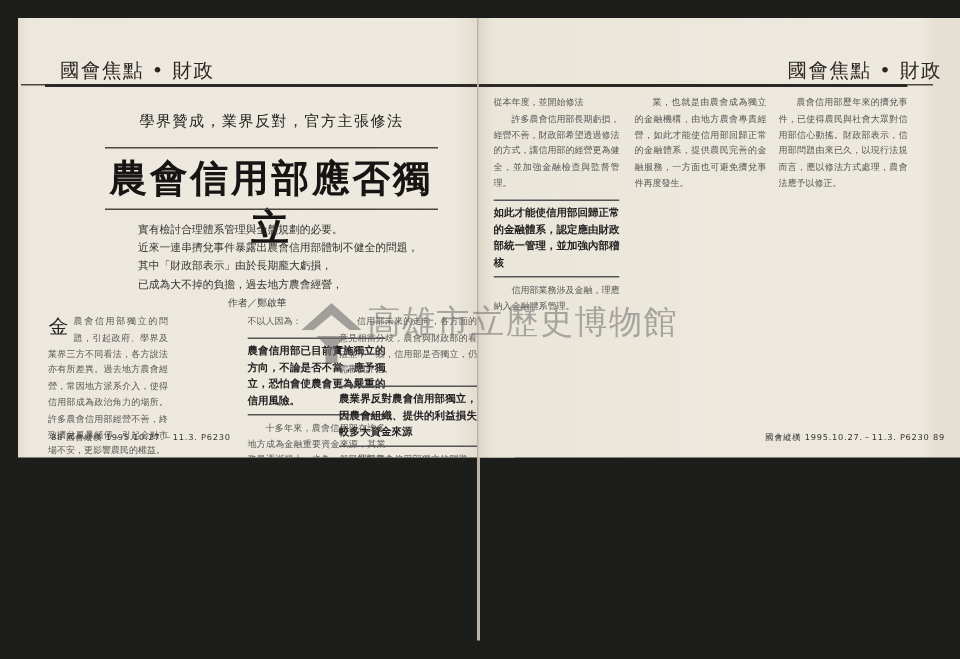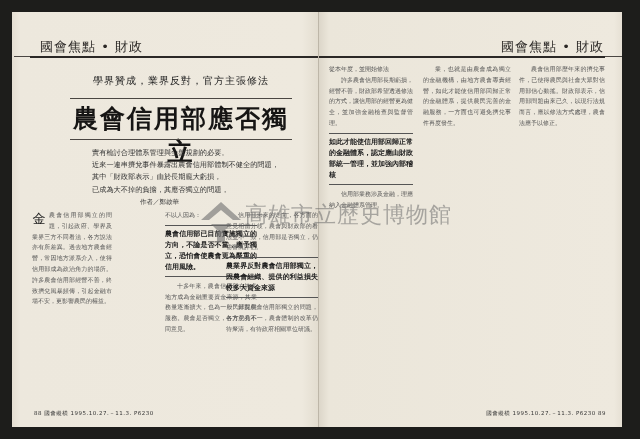--- a/index.html
+++ b/index.html
@@ -7,23 +7,24 @@
     width: 640px; height: 439px; overflow: hidden;
     background: #1d1d1b;
     font-family: "DejaVu Sans", sans-serif;
     position: relative;
   }
   .spread {
     position: absolute; left: 12px; top: 12px;
     width: 616px; height: 415px;
   }
   .page {
-    position: absolute; top: 0; height: 415px;
+    position: absolute; top: 0; height: 293px;
     background: #ece7dc;
     overflow: hidden;
+    padding-left: 24px;
   }
   .page.left { left: 0; width: 307px; background: linear-gradient(90deg,#e4ded2 0px,#ede8dd 8px,#eee9de 290px,#e2dccf 307px); }
   .page.right { left: 307px; width: 303px; background: linear-gradient(90deg,#dcd6c9 0px,#ebe6da 10px,#eee9de 295px,#e6e0d4 303px); }
   .gutter { position:absolute; left:306px; top:0; width:2px; height:415px; background:#bdb6a8; }
 
   .section-head {
     position: absolute; top: 26px;
     font-size: 13px; color: #2a2725; letter-spacing: 1px;
   }
   .left .section-head { left: 28px; }
@@ -38,21 +39,21 @@
   .title {
     position:absolute; left:58px; top:90px; width:222px; text-align:center;
     font-family: "DejaVu Serif", serif; font-weight:bold;
     font-size:25px; color:#161514; letter-spacing:2px;
   }
   .lede {
     position:absolute; left:80px; top:135px; width:200px;
     font-size:7.2px; line-height:12.2px; color:#333;
   }
   .byline {
-    position:absolute; left:128px; top:186px; font-size:6.5px; color:#444;
+    position:absolute; left:140px; top:186px; font-size:6.5px; color:#444;
   }
   .col {
     position:absolute; font-size:6px; line-height:10.8px; color:#555;
     overflow:hidden; text-align:justify;
   }
   .col p { margin:0 0 0 0; text-indent:12px; }
   .subhead {
     font-size:7px; line-height:11px; font-weight:bold; color:#222;
     border-top:1px solid #555; border-bottom:1px solid #555;
     padding:3px 0; margin:4px 0;
@@ -96,21 +97,21 @@
 
     <div class="kicker">學界贊成，業界反對，官方主張修法</div>
     <div class="rule-thin" style="left:58px; top:86px; width:222px;"></div>
     <div class="title">農會信用部應否獨立</div>
     <div class="rule-thin" style="left:58px; top:127px; width:222px;"></div>
 
     <div class="lede">
       <div>實有檢討合理體系管理與全盤規劃的必要。</div>
       <div>近來一連串擠兌事件暴露出農會信用部體制不健全的問題，</div>
       <div>其中「財政部表示」由於長期龐大虧損，</div>
-      <div>已成為大不掉的負擔，其應否獨立的問題，</div>
+      <div>已成為大不掉的負擔，過去地方農會經營，</div>
     </div>
     <div class="byline">作者／鄭啟華</div>
 
     <div class="col" style="left:20px; top:198px; width:80px; height:195px;">
       <span class="dropcap">金</span>
       <span>農會信用部獨立的問題，引起政府、學界及業界三方不同看法，各方說法亦有所差異。過去地方農會經營，常因地方派系介入，使得信用部成為政治角力的場所。許多農會信用部經營不善，終致擠兌風暴頻傳，引起金融市場不安，更影響農民的權益。</span>
     </div>
 
     <div class="col" style="left:105px; top:198px; width:92px; height:195px;margin-left:48px;">
       <div>不以人因為：</div>

